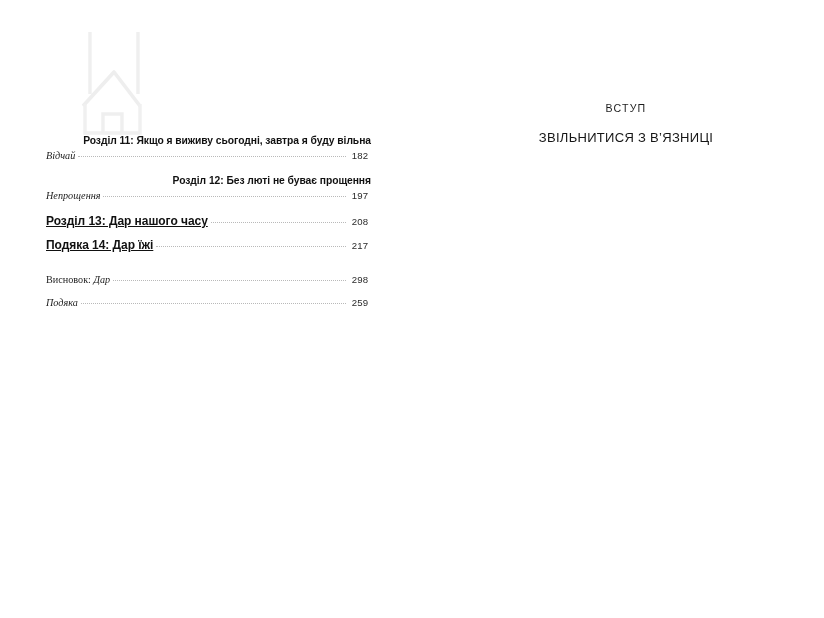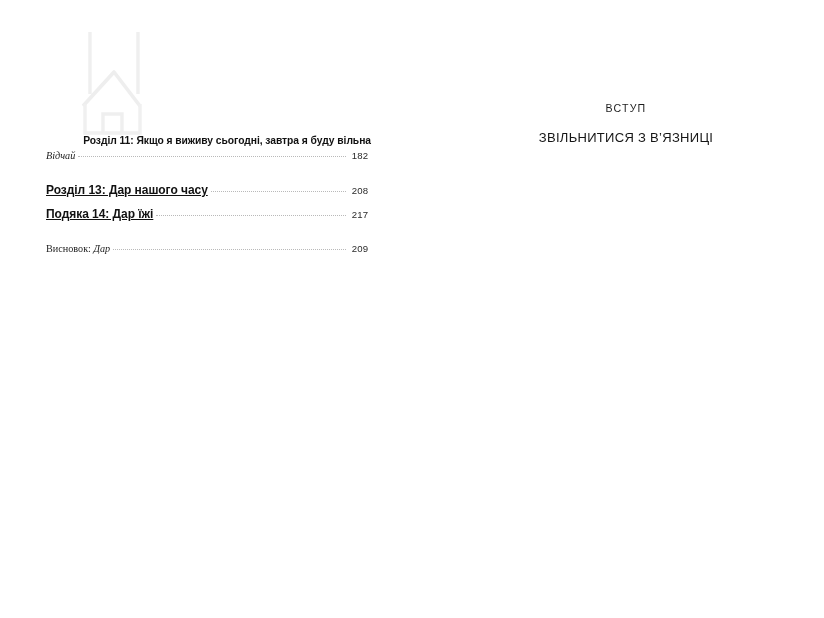--- a/index.html
+++ b/index.html
@@ -192,20 +192,28 @@
         <div class="toc-chapter-title">Розділ 11: Якщо я виживу сьогодні, завтра я буду вільна</div>
         <div class="toc-row">
           <span class="lbl italic">Відчай</span>
           <span class="leader"></span>
           <span class="pg">182</span>
         </div>
       </div>
 
       <div class="toc-spacer-md"></div>
 
+      <div class="toc-group">
+        <div class="toc-chapter-title">Розділ 12: Без люті не буває прощення</div>
+        <div class="toc-row">
+          <span class="lbl italic">Непрощення</span>
+          <span class="leader"></span>
+          <span class="pg">197</span>
+        </div>
+      </div>
 
       <div class="toc-spacer-md"></div>
 
       <div class="toc-row">
         <span class="lbl bold-sans">Розділ 13: Дар нашого часу</span>
         <span class="leader"></span>
         <span class="pg">208</span>
       </div>
 
       <div class="toc-spacer-sm"></div>
@@ -214,25 +222,30 @@
         <span class="lbl bold-sans">Подяка 14: Дар їжі</span>
         <span class="leader"></span>
         <span class="pg">217</span>
       </div>
 
       <div class="toc-spacer-lg"></div>
 
       <div class="toc-row">
         <span class="lbl italic"><span class="roman">Висновок: </span><span class="ital">Дар</span></span>
         <span class="leader"></span>
-        <span class="pg">209</span>
+        <span class="pg">298</span>
       </div>
 
       <div class="toc-spacer-sm"></div>
 
+      <div class="toc-row">
+        <span class="lbl italic">Подяка</span>
+        <span class="leader"></span>
+        <span class="pg">259</span>
+      </div>
 
       <div class="toc-spacer-sm"></div>
 
 
     </div>
   </div>
 
   <div class="page-right">
 
     <div class="intro-eyebrow">ВСТУП</div>

